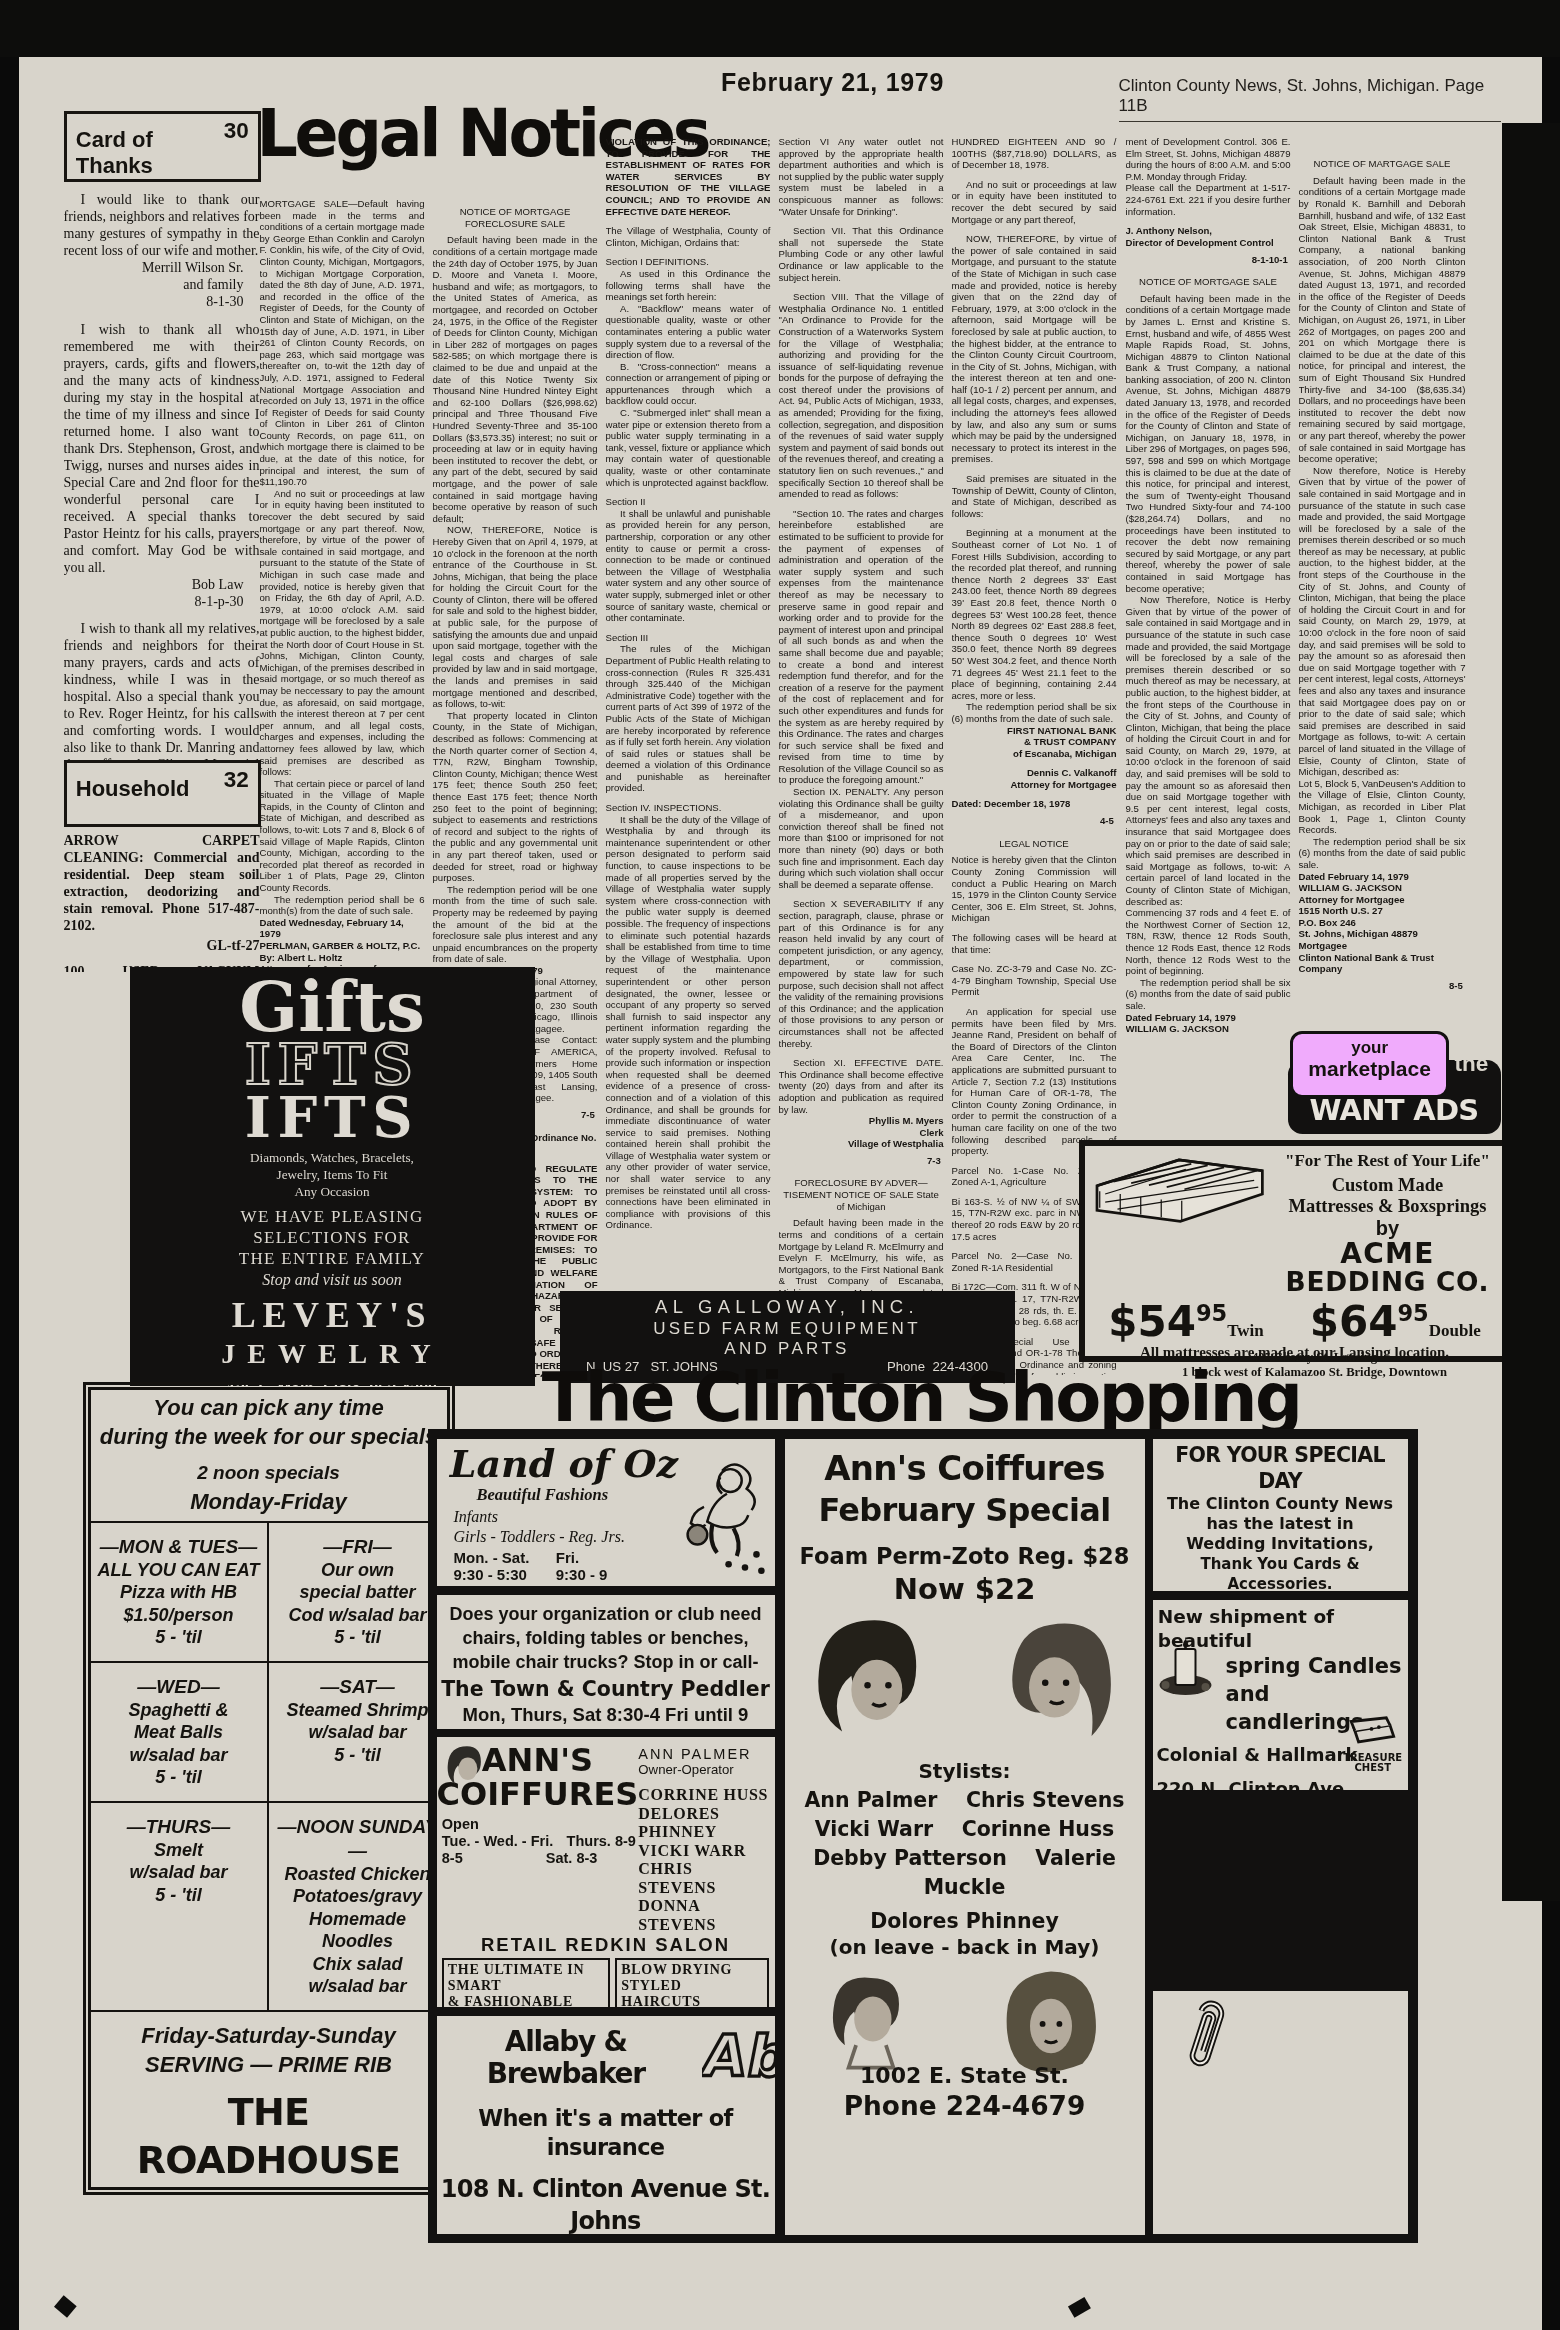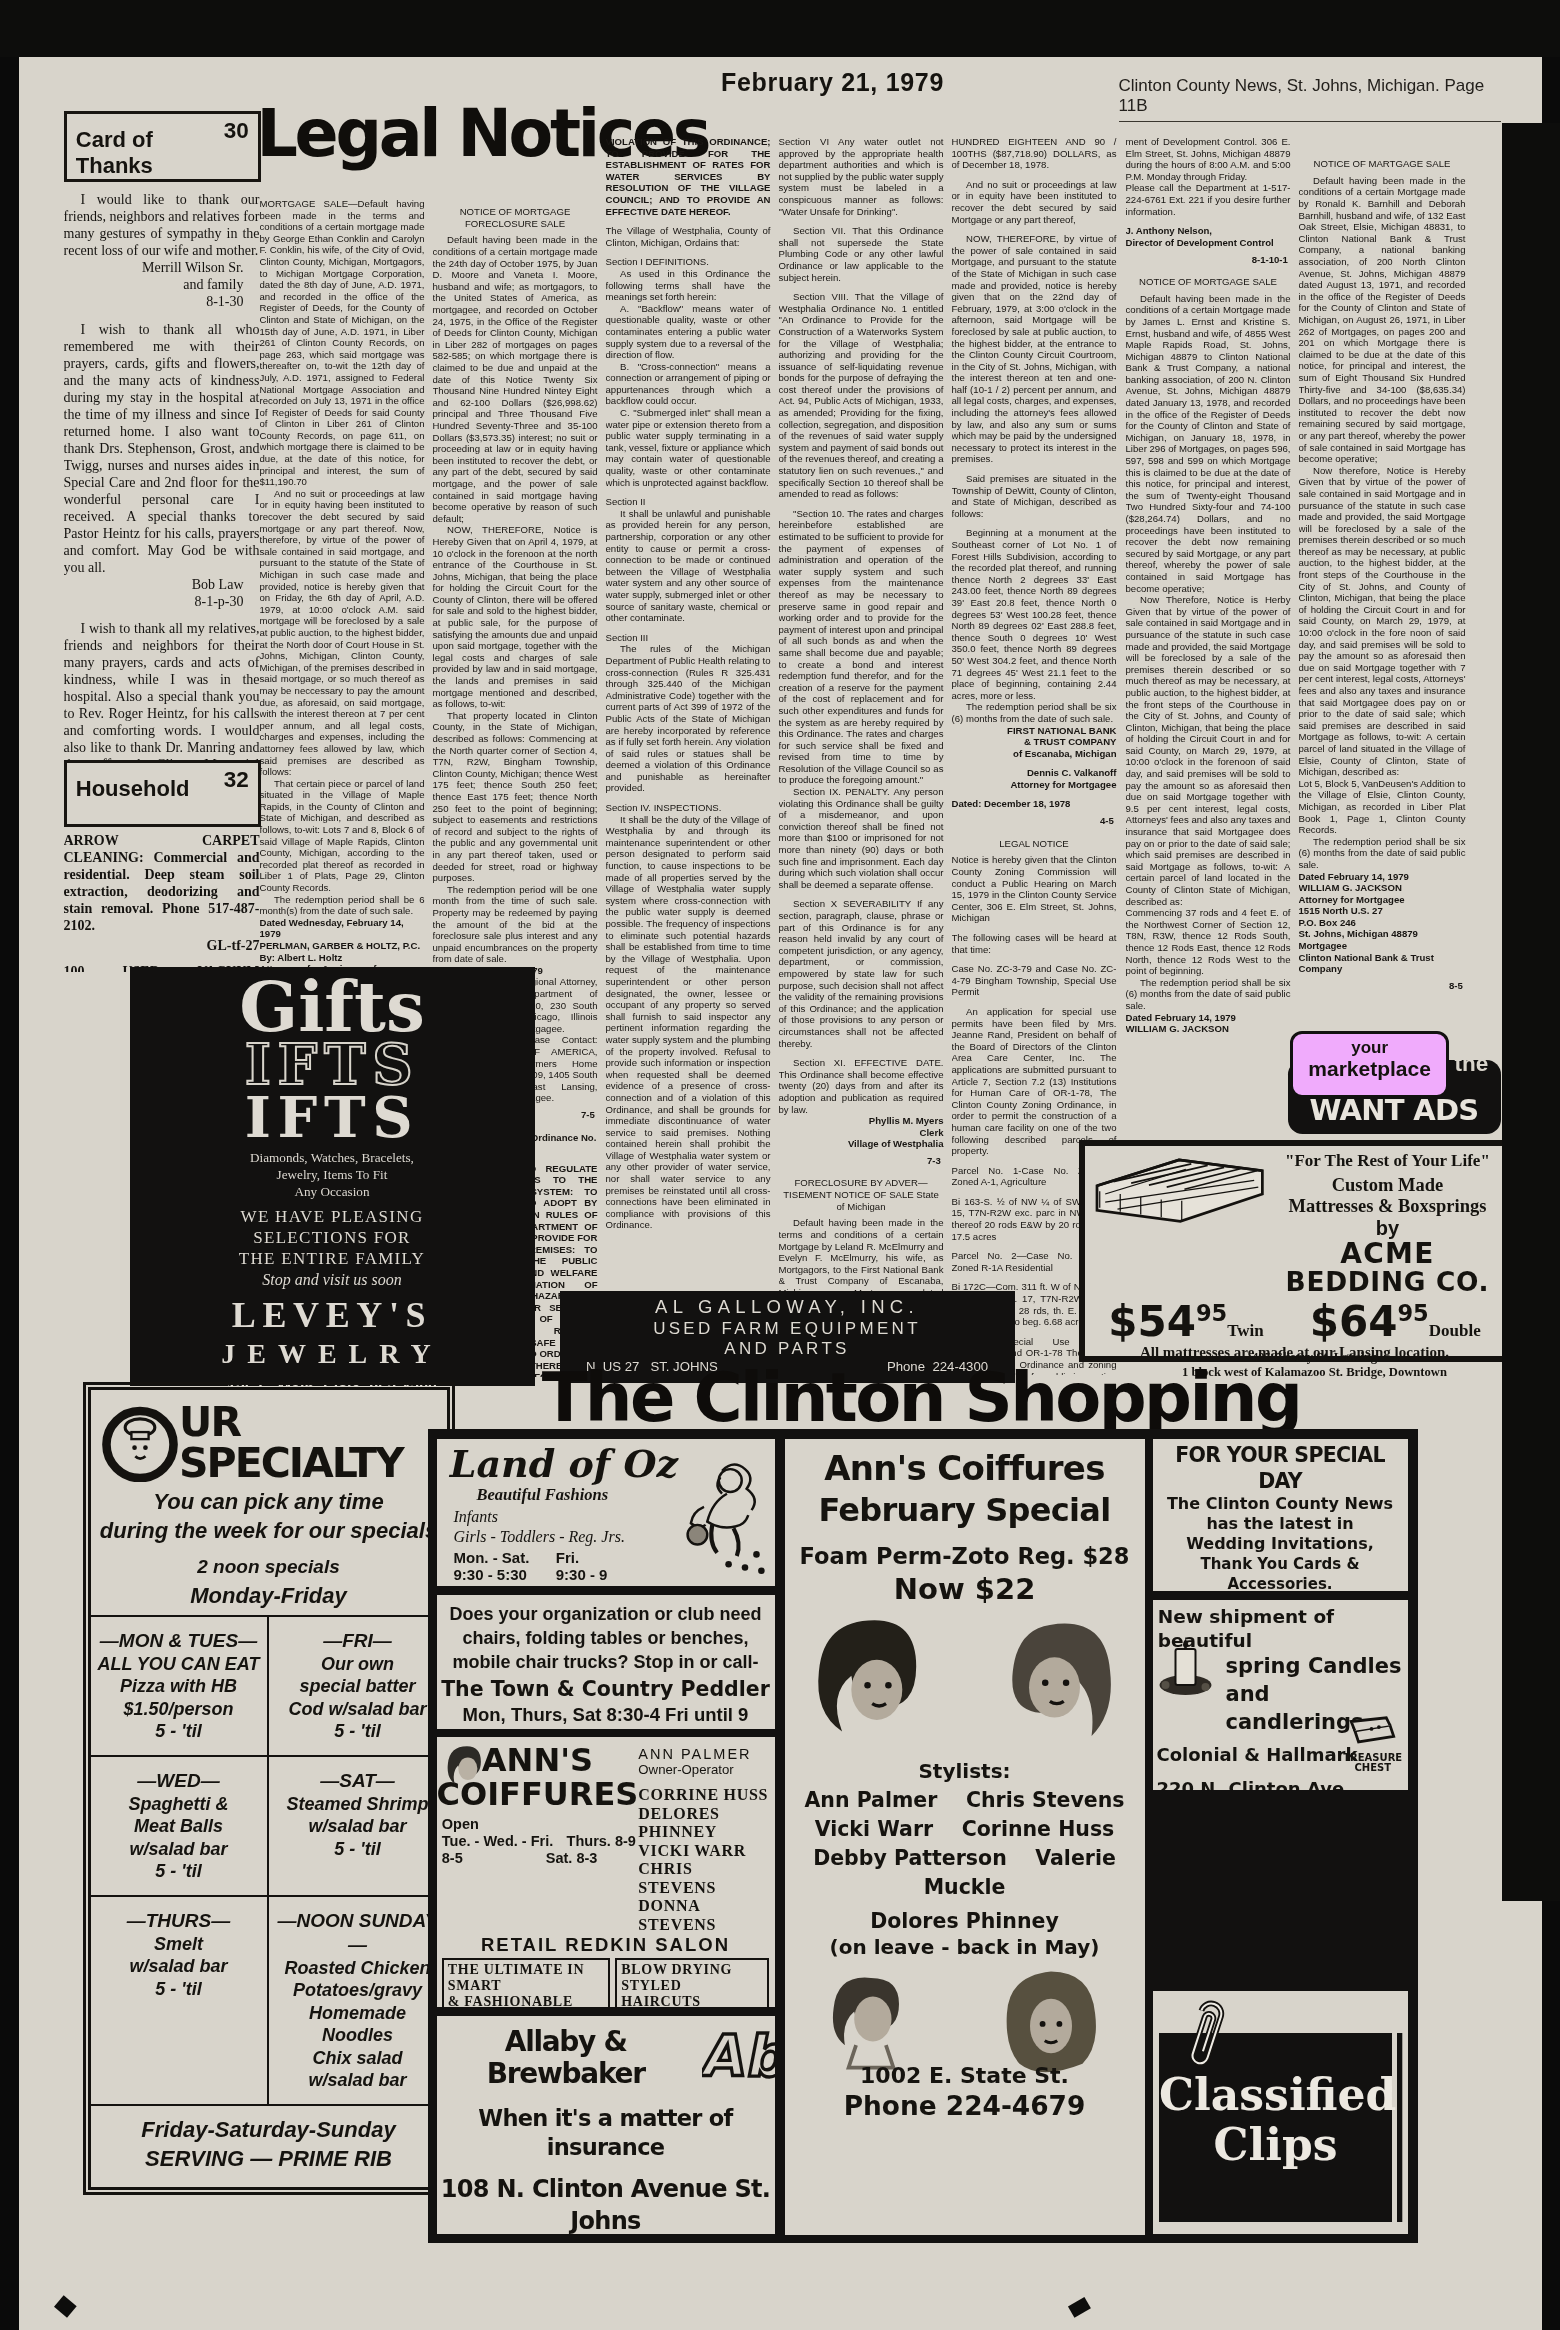--- a/index.html
+++ b/index.html
@@ -263,33 +263,20 @@
     <div style="font:18.5px/22.5px 'Liberation Sans',sans-serif;letter-spacing:5.3px;">AL GALLOWAY, INC.</div>
     <div style="font:17px/20px 'Liberation Sans',sans-serif;letter-spacing:3.3px;">USED FARM EQUIPMENT</div>
     <div style="font:17px/20px 'Liberation Sans',sans-serif;letter-spacing:3.3px;">AND PARTS</div>
     <div style="display:flex;justify-content:space-between;padding:0 26.4px;font:13.2px/16px 'Liberation Sans',sans-serif;">
       <span><span>N. US 27</span>&nbsp;&nbsp;&nbsp;<span>ST. JOHNS</span></span>
       <span><span>Phone</span>&nbsp;&nbsp;<span>224-4300</span></span>
     </div>
   </div>
 
   <div class="abs" id="roadhouse" style="left:69px;top:1330px;">
-    <div style="display:flex;align-items:center;padding:12px 6.6px 0 10.6px;">
-      <span style="width:78px;height:78px;flex:none;">
-        <svg viewBox="0 0 100 100" width="78" height="78">
-            <circle cx="50" cy="52" r="43" fill="none" stroke="#14120f" stroke-width="11"></circle>
-            <ellipse cx="50" cy="30" rx="19" ry="11" fill="#d8d4cb" stroke="#14120f" stroke-width="4"></ellipse>
-            <rect x="39" y="36" width="22" height="9" fill="#d8d4cb" stroke="#14120f" stroke-width="3"></rect>
-            <circle cx="43" cy="56" r="3" fill="#14120f"></circle>
-            <circle cx="57" cy="56" r="3" fill="#14120f"></circle>
-            <path d="M44 67 q6 6 13 0" stroke="#14120f" stroke-width="3.5" fill="none"></path>
-          </svg>
-      </span>
-      <span style="font:900 41px/41px 'DejaVu Sans',sans-serif;letter-spacing:-2px;">UR SPECIALTY</span>
-    </div>
     <div class="tagline" style="margin-top:3px;">You can pick any time</div>
     <div class="tagline">during the week for our specials</div>
     <div class="tagline" style="font-size:19px;margin-top:6.6px;">2 noon specials</div>
     <div class="tagline" style="margin-bottom:5.3px;">Monday-Friday</div>
     <div class="menu" style="border-top:2.6px solid #14120f;">
       <div class="mcell">
           <div class="li day">—MON &amp; TUES—</div>
           <div class="li ml">ALL YOU CAN EAT</div>
           <div class="li ml">Pizza with HB</div>
           <div class="li ml">$1.50/person</div>
@@ -599,24 +586,20 @@
   </div>
 
 
   <div class="abs wbox" style="left:1134px;top:1934px;width:255px;height:243px;">
     <span class="abs" style="left:26.4px;top:2.6px;z-index:3;">
       <svg width="46" height="79" viewBox="0 0 36 62">
           <path d="M12 14 a8 8 0 0 1 16 0 l0 34 a6 6 0 0 1 -12 0 l0 -30 a3.5 3.5 0 0 1 7 0 l0 26" fill="none" stroke="#14120f" stroke-width="4.5" transform="rotate(18 18 31)"></path>
           <path d="M12 14 a8 8 0 0 1 16 0 l0 34 a6 6 0 0 1 -12 0 l0 -30 a3.5 3.5 0 0 1 7 0 l0 26" fill="none" stroke="#efece5" stroke-width="1.6" transform="rotate(18 18 31)"></path>
         </svg>
     </span>
-    <div class="abs" style="left:6.6px;top:42px;width:233px;height:189px;background:#121110;color:#ece8e0;text-align:center;border-right:5.3px solid #d8d4cb;box-shadow:5.3px 0 0 #121110;">
-      <div style="font:bold 44px/50px 'DejaVu Serif',serif;margin-top:37px;">Classified</div>
-      <div style="font:bold 44px/50px 'DejaVu Serif',serif;">Clips</div>
-    </div>
   </div>
 
 </div>
 
 <div class="abs band" style="left:1502px;top:123px;width:59px;height:1778px;"></div>
 <div class="abs band" style="left:57px;top:2299px;width:17px;height:14.5px;transform:rotate(40deg);"></div>
 <div class="abs band" style="left:1070px;top:2301px;width:18.5px;height:13.2px;transform:rotate(-30deg);"></div>
 
 
 </body></html>

